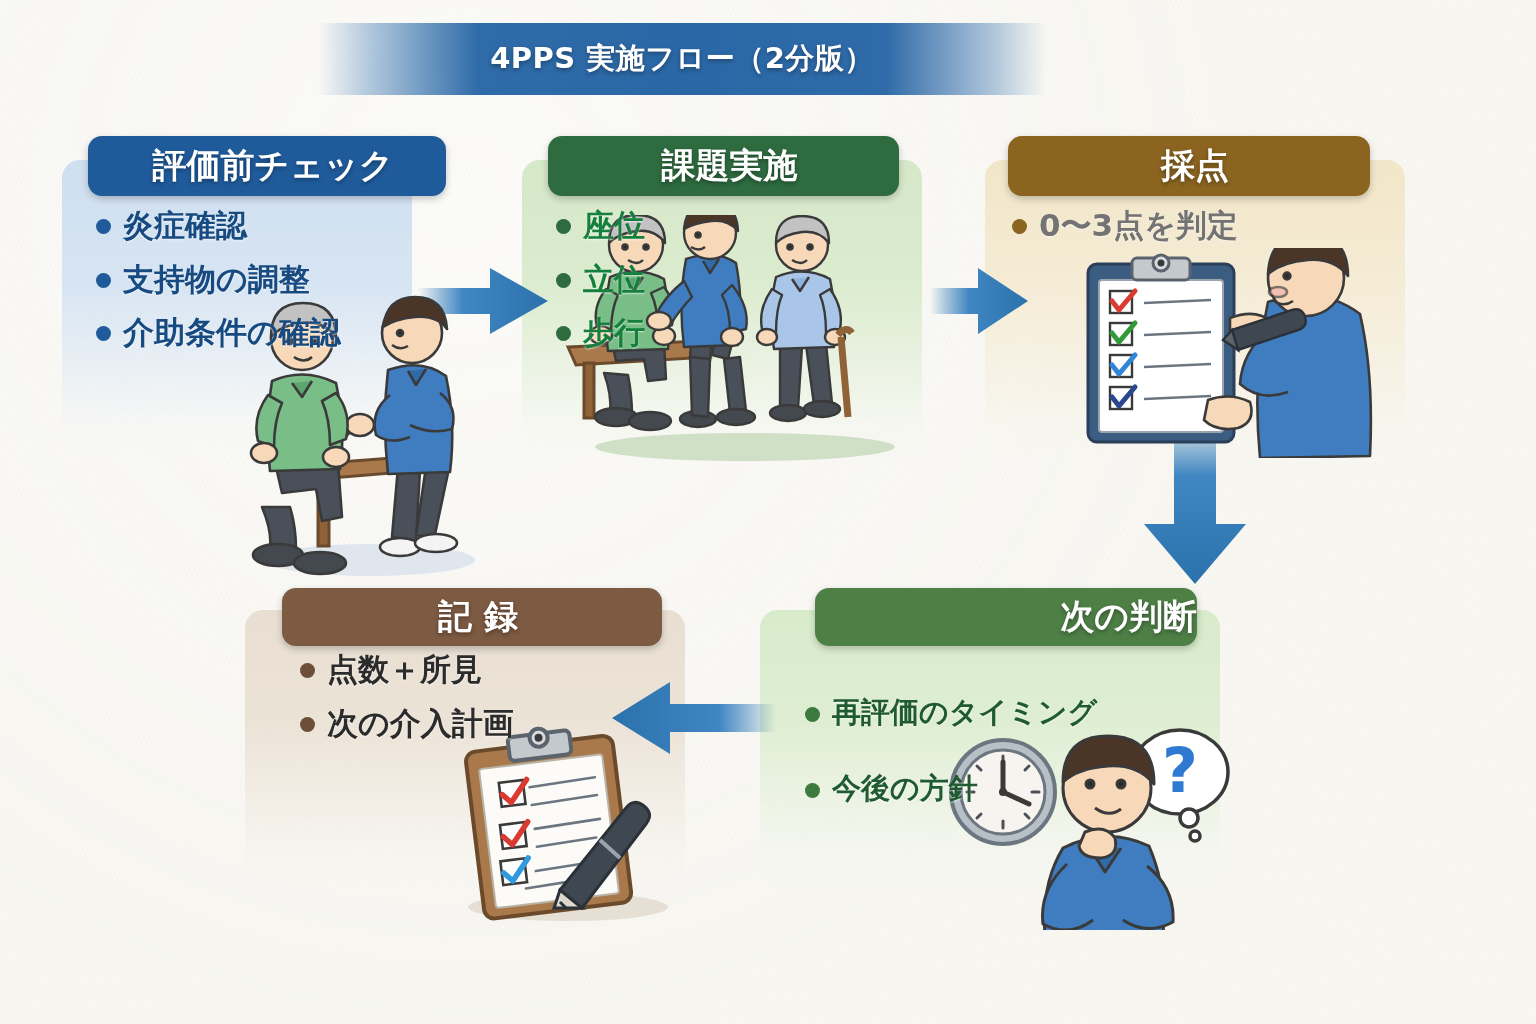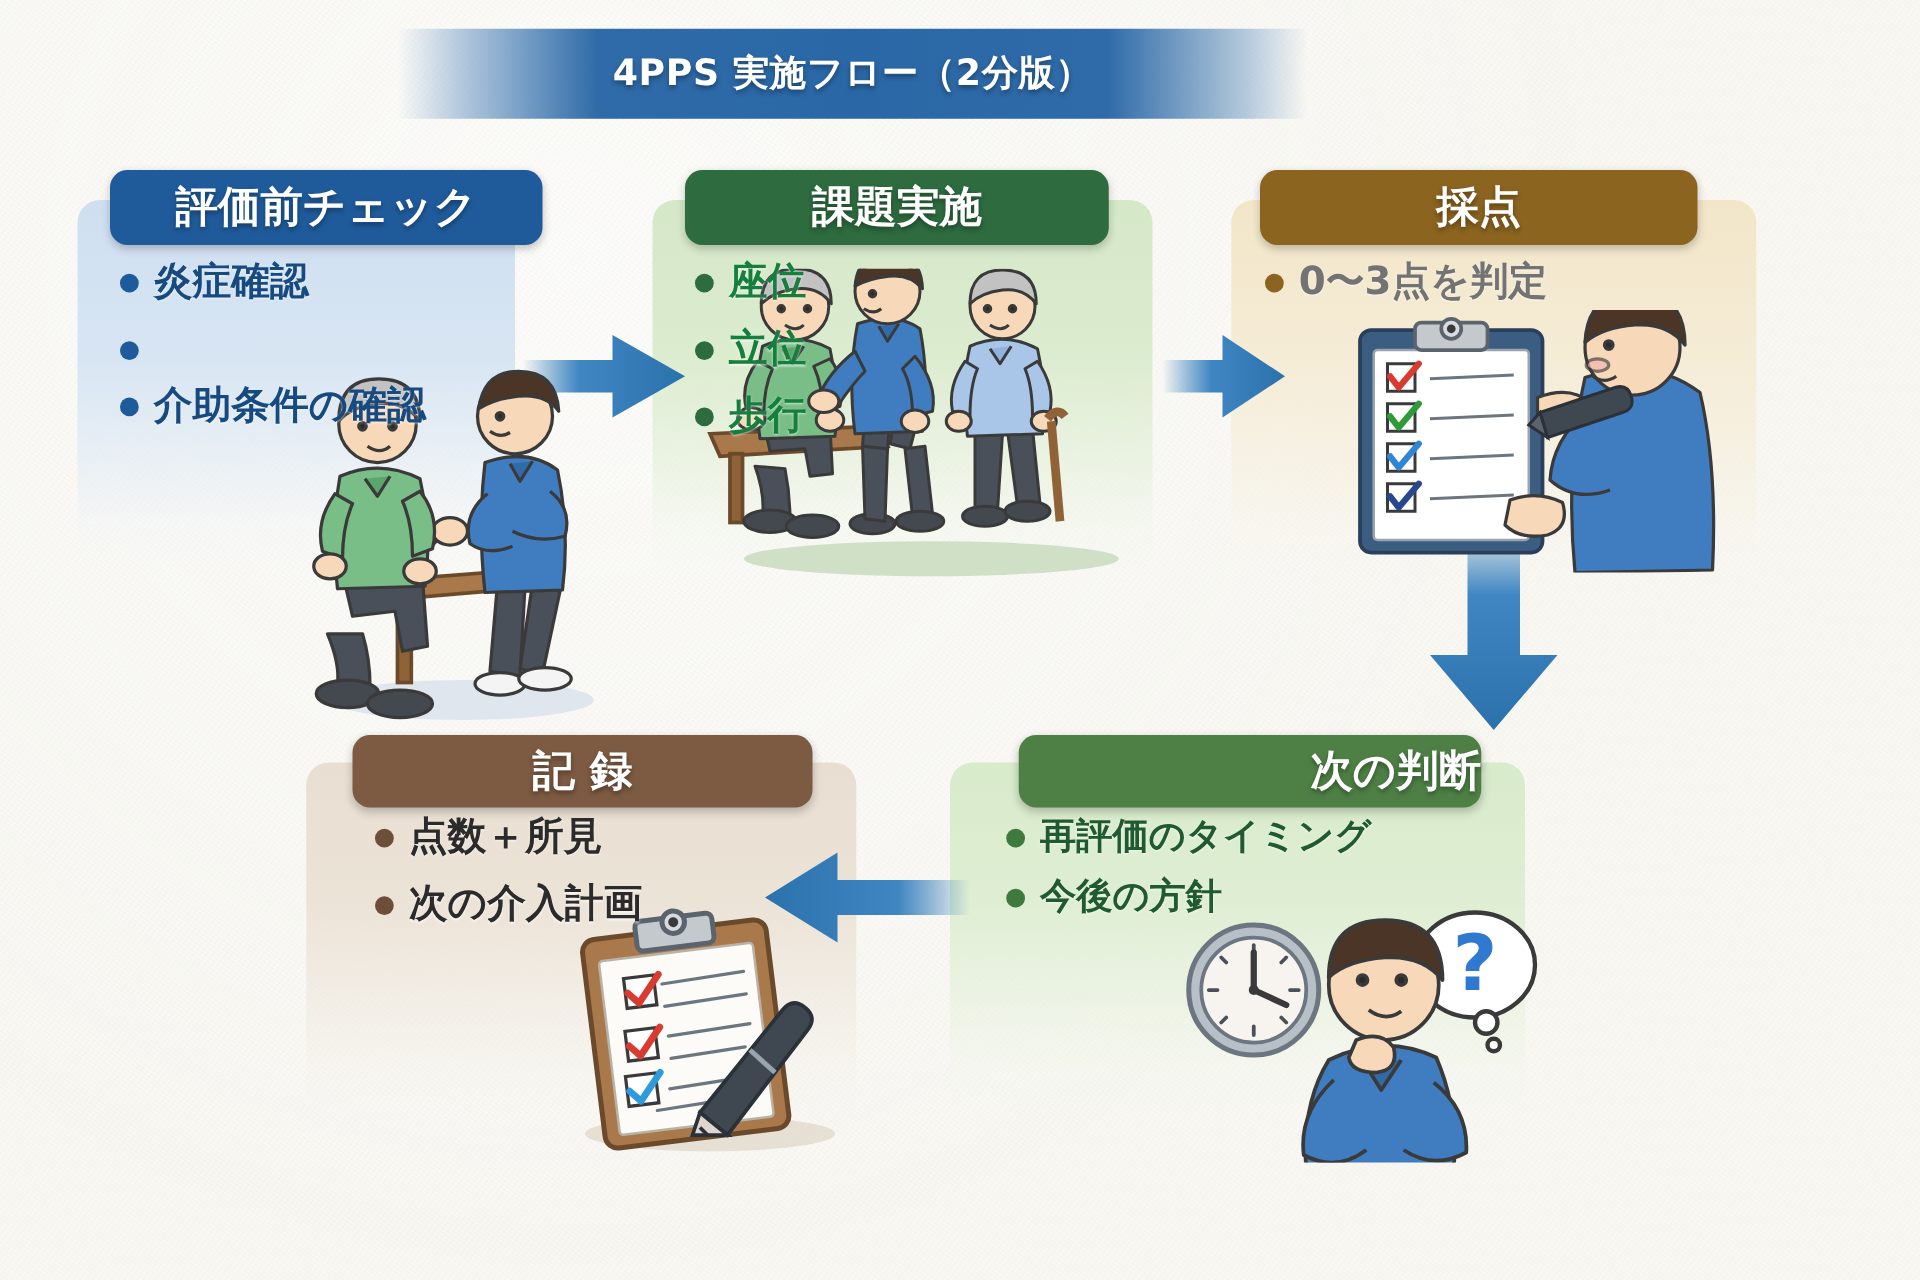--- a/index.html
+++ b/index.html
@@ -38,20 +38,21 @@
 
   
   .panel{position:absolute;z-index:2;border-radius:18px;}
   .panel-head{
     position:absolute;z-index:4;border-radius:14px;
     display:flex;align-items:center;justify-content:center;
     color:#fff;font-weight:bold;font-size:34px;
     text-shadow:0 2px 4px rgba(0,0,0,.35);
     box-shadow:0 3px 7px rgba(0,0,0,.22);
     background-blend-mode:overlay;
+    padding-left:12px;
   }
   .bullets{position:absolute;z-index:5;}
   .bullet{display:flex;align-items:flex-start;margin-bottom:19px;}
   .dot{width:15px;height:15px;border-radius:50%;flex:0 0 auto;margin-top:11px;margin-right:12px;}
   .btext{font-size:31px;font-weight:bold;line-height:1.12;white-space:nowrap;
          text-shadow:0 1px 2px rgba(255,255,255,.65);}
 
   
   #panel-1{left:62px;top:160px;width:350px;height:300px;
     background:linear-gradient(180deg,#cfdff0 0%,#d7e5f3 42%,rgba(240,244,248,.25) 88%,rgba(248,247,242,0) 100%);}
@@ -81,21 +82,21 @@
   #panel-5-bullets .dot{background:#6d4e39;}
 
   
   #panel-4{left:760px;top:610px;width:460px;height:280px;
     background:linear-gradient(180deg,#d8ebcb 0%,#dfeed3 40%,rgba(240,247,234,.3) 86%,rgba(248,247,242,0) 100%);}
   #panel-4-head{left:815px;top:588px;width:370px;height:58px;background:#4e8046;justify-content:flex-end;}
   #panel-4-bullets{left:805px;top:652px;color:#1f5a31;}
   #panel-4-bullets .dot{background:#3d7a3d;}
 
   .bullets.small .btext{font-size:29px;}
-  .bullets.small .bullet{margin-bottom:16px;}
+  .bullets.small .bullet{margin-bottom:16px;margin-top:44px;}
 
   
   .arrow{position:absolute;z-index:3;}
 
   
   .illus{position:absolute;z-index:4;}
 </style>
 </head>
 <body>
 
@@ -109,20 +110,21 @@
 <div class="panel-head" id="panel-1-head">
   <span>評価前チェック</span>
 </div>
 <div class="bullets" id="panel-1-bullets">
   <div class="bullet">
     <span class="dot"></span>
     <span class="btext">炎症確認</span>
   </div>
   <div class="bullet">
     <span class="dot"></span>
+    <span class="btext">支持物の調整</span>
   </div>
   <div class="bullet">
     <span class="dot"></span>
     <span class="btext">介助条件の確認</span>
   </div>
 </div>
 
 <svg class="illus" style="left:240px;top:275px;" width="250" height="305" viewBox="0 0 250 305">
   <ellipse cx="130" cy="285" rx="105" ry="16" fill="#dfe6ee"></ellipse>
 

